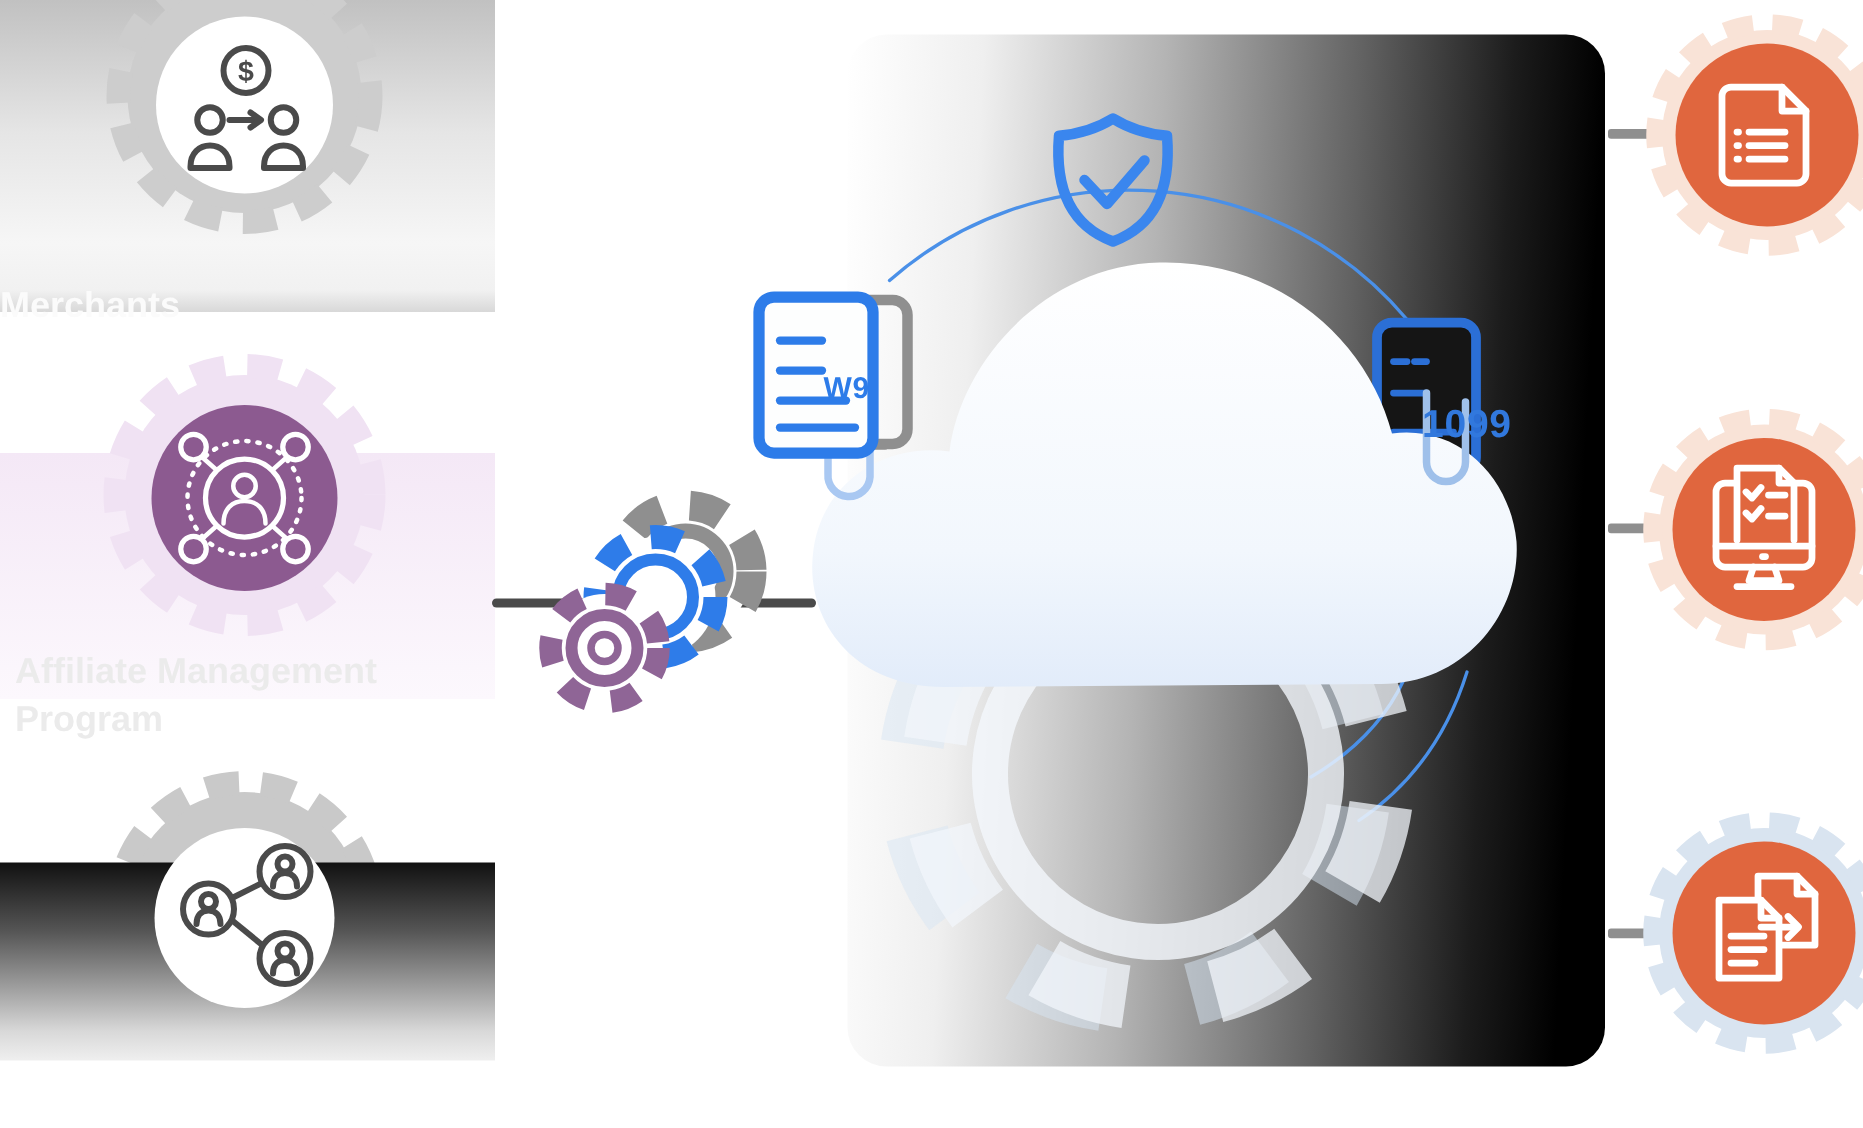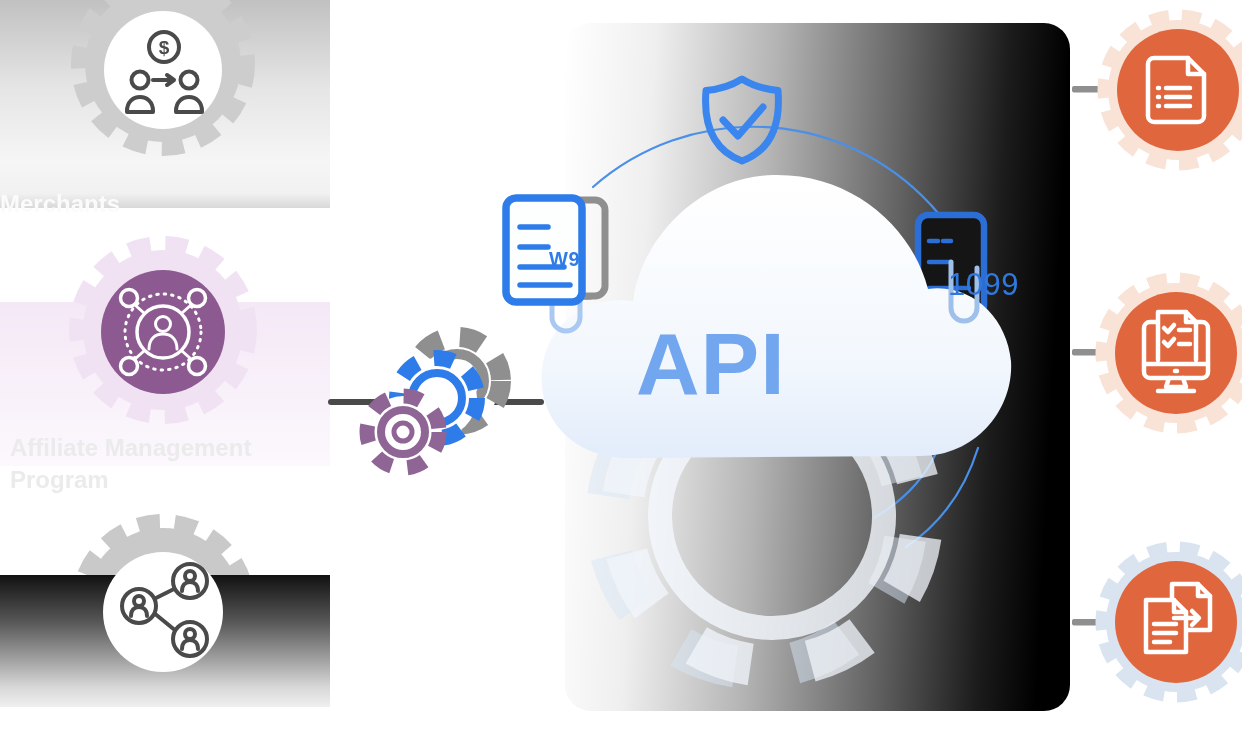--- a/index.html
+++ b/index.html
@@ -7,21 +7,21 @@
          font-family:"Liberation Sans",sans-serif;}
   #stage svg{position:absolute;left:0;top:0;}
   .lbl{position:absolute;text-align:left;font-weight:700;line-height:1.32;margin-top:36px;}
   .lbl-merchants{left:0;top:152px;width:330px;font-size:24px;color:#fbfbfb;}
   .lbl-amp{left:10px;top:396px;width:310px;font-size:24px;color:#ebebeb;}
   .lbl-aff{left:10px;top:668px;width:310px;font-size:22px;color:#f6f6f6;}
   .lbl-api{left:636px;top:284px;width:274px;font-size:88px;font-weight:800;
            color:#72a7ef;letter-spacing:1px;line-height:1;}
   .lbl-w9{left:549px;top:210px;width:60px;font-size:20px;font-weight:800;
           color:#2d7ce9;letter-spacing:.5px;}
-  .lbl-1099{left:948px;top:229px;width:70px;font-size:31px;font-weight:400;
+  .lbl-1099{left:948px;top:229px;width:70px;font-size:26px;font-weight:700;
             color:#3178dd;letter-spacing:.5px;}
 </style>
 </head>
 <body>
 
 <div id="stage">
 
 <svg width="1242" height="752" viewBox="0 0 1242 752">
   <defs>
     <linearGradient id="gradCard1" x1="0" y1="0" x2="0" y2="1">
@@ -253,17 +253,16 @@
       <line x1="1154" y1="633" x2="1176" y2="633"></line>
       <line x1="1154" y1="642" x2="1170" y2="642"></line>
       <line x1="1174" y1="618" x2="1198" y2="618"></line>
       <path d="M1192,611 l7,7 l-7,7"></path>
     </g>
   </g>
 </svg>
 
 <div class="lbl lbl-merchants">Merchants</div>
 <div class="lbl lbl-amp">Affiliate Management Program</div>
-<div class="lbl lbl-api">API</div>
 <div class="lbl lbl-w9">W9</div>
 <div class="lbl lbl-1099">1099</div>
 
 </div>
 
 </body></html>

